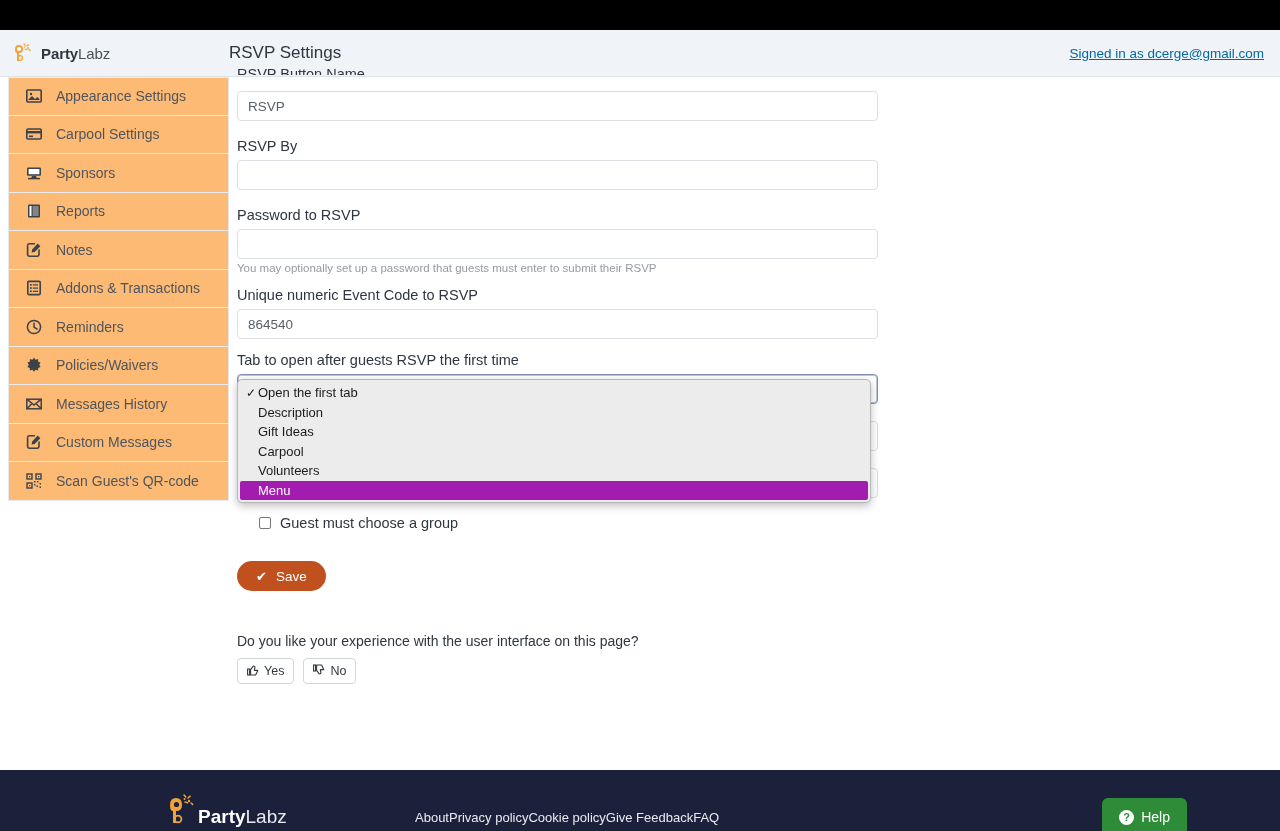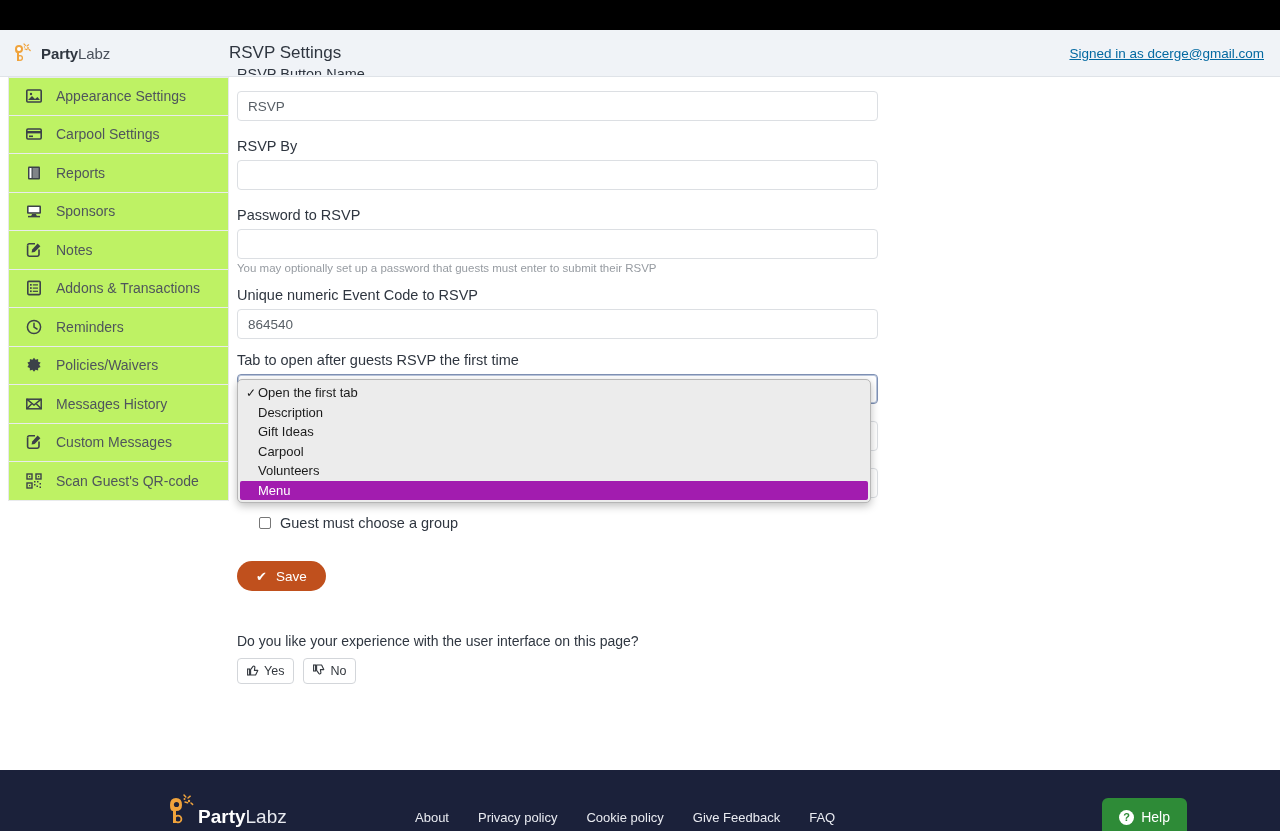--- a/index.html
+++ b/index.html
@@ -55,21 +55,21 @@
     border-right: 1px solid #e6e8ea;
     background: #ffffff;
   }
   .side-item {
     height: 38.5px;
     border-bottom: 1px solid #e9ebed;
     display: flex; align-items: center;
     padding-left: 16px; gap: 13px;
     font-size: 14px; color: #4f555c;
     cursor: pointer;
-    background: #bef264;
+    background: #fdba74;
   }
   .side-item:first-child { border-top: 1px solid #e9ebed; }
   .side-ico {
     width: 18px; height: 18px;
     display: flex; align-items: center; justify-content: center;
     color: #3c4249; flex: 0 0 auto;
   }
   .side-ico svg { display:block; }
 
   
@@ -205,21 +205,21 @@
     position: absolute; left: 168px; top: 22px;
     display: flex; align-items: flex-end; gap: 0;
   }
   .footer-brand-text {
     font-size: 19px; font-weight: bold; color: #ffffff;
     white-space: nowrap;
   }
   .footer-brand-text .light { font-weight: normal; color: #e7e9ef; }
   .footer-links {
     position: absolute; left: 415px; top: 40px;
-    display: flex; gap: 29px;
+    display: flex; 
   }
   .footer-links a {
     color: #e9ebf1; font-size: 13px; text-decoration: none;
     white-space: nowrap;
   }
   .help-btn {
     position: absolute; right: 93px; bottom: -5px;
     background: #2e8b37;
     color:#fff;
     border: none; border-radius: 6px 6px 0 0;
@@ -281,38 +281,38 @@
           <rect x="3" y="9.5" width="4" height="1.6" fill="currentColor"></rect>
         </svg>
     </span>
     <span>Carpool Settings</span>
   </div>
 
 
   <div class="side-item">
     <span class="side-ico">
       <svg width="16" height="16" viewBox="0 0 16 16">
-          <rect x="2" y="1.5" width="12" height="13" rx="1" fill="currentColor"></rect>
-          <rect x="3.5" y="3" width="2" height="10" fill="#ffffff"></rect>
-          <rect x="6.6" y="3" width="6" height="10" fill="#ffffff" opacity="0.35"></rect>
-        </svg>
-    </span>
-    <span>Reports</span>
-  </div>
-
-  <div class="side-item">
-    <span class="side-ico">
-      <svg width="16" height="16" viewBox="0 0 16 16">
           <rect x="1" y="2.4" width="14" height="8.4" rx="1" fill="currentColor"></rect>
           <rect x="2.6" y="4" width="10.8" height="5.2" fill="#ffffff"></rect>
           <path d="M2 13.6 H14" stroke="currentColor" stroke-width="1.5"></path>
           <path d="M6 11 H10 L11 13.4 H5 Z" fill="currentColor"></path>
         </svg>
     </span>
     <span>Sponsors</span>
+  </div>
+
+  <div class="side-item">
+    <span class="side-ico">
+      <svg width="16" height="16" viewBox="0 0 16 16">
+          <rect x="2" y="1.5" width="12" height="13" rx="1" fill="currentColor"></rect>
+          <rect x="3.5" y="3" width="2" height="10" fill="#ffffff"></rect>
+          <rect x="6.6" y="3" width="6" height="10" fill="#ffffff" opacity="0.35"></rect>
+        </svg>
+    </span>
+    <span>Reports</span>
   </div>
 
   <div class="side-item">
     <span class="side-ico">
       <svg width="16" height="16" viewBox="0 0 16 16">
           <path d="M1.6 3.4 A1.6 1.6 0 0 1 3.2 1.8 H9" fill="none" stroke="currentColor" stroke-width="1.6"></path>
           <path d="M1.6 3.4 V12.6 A1.6 1.6 0 0 0 3.2 14.2 H11.4 A1.6 1.6 0 0 0 13 12.6 V7.6" fill="none" stroke="currentColor" stroke-width="1.6"></path>
           <path d="M11.6 1.4 L14.4 4.2 L8.6 10 L5.6 10.6 L6.2 7.6 Z" fill="currentColor"></path>
         </svg>
     </span>

